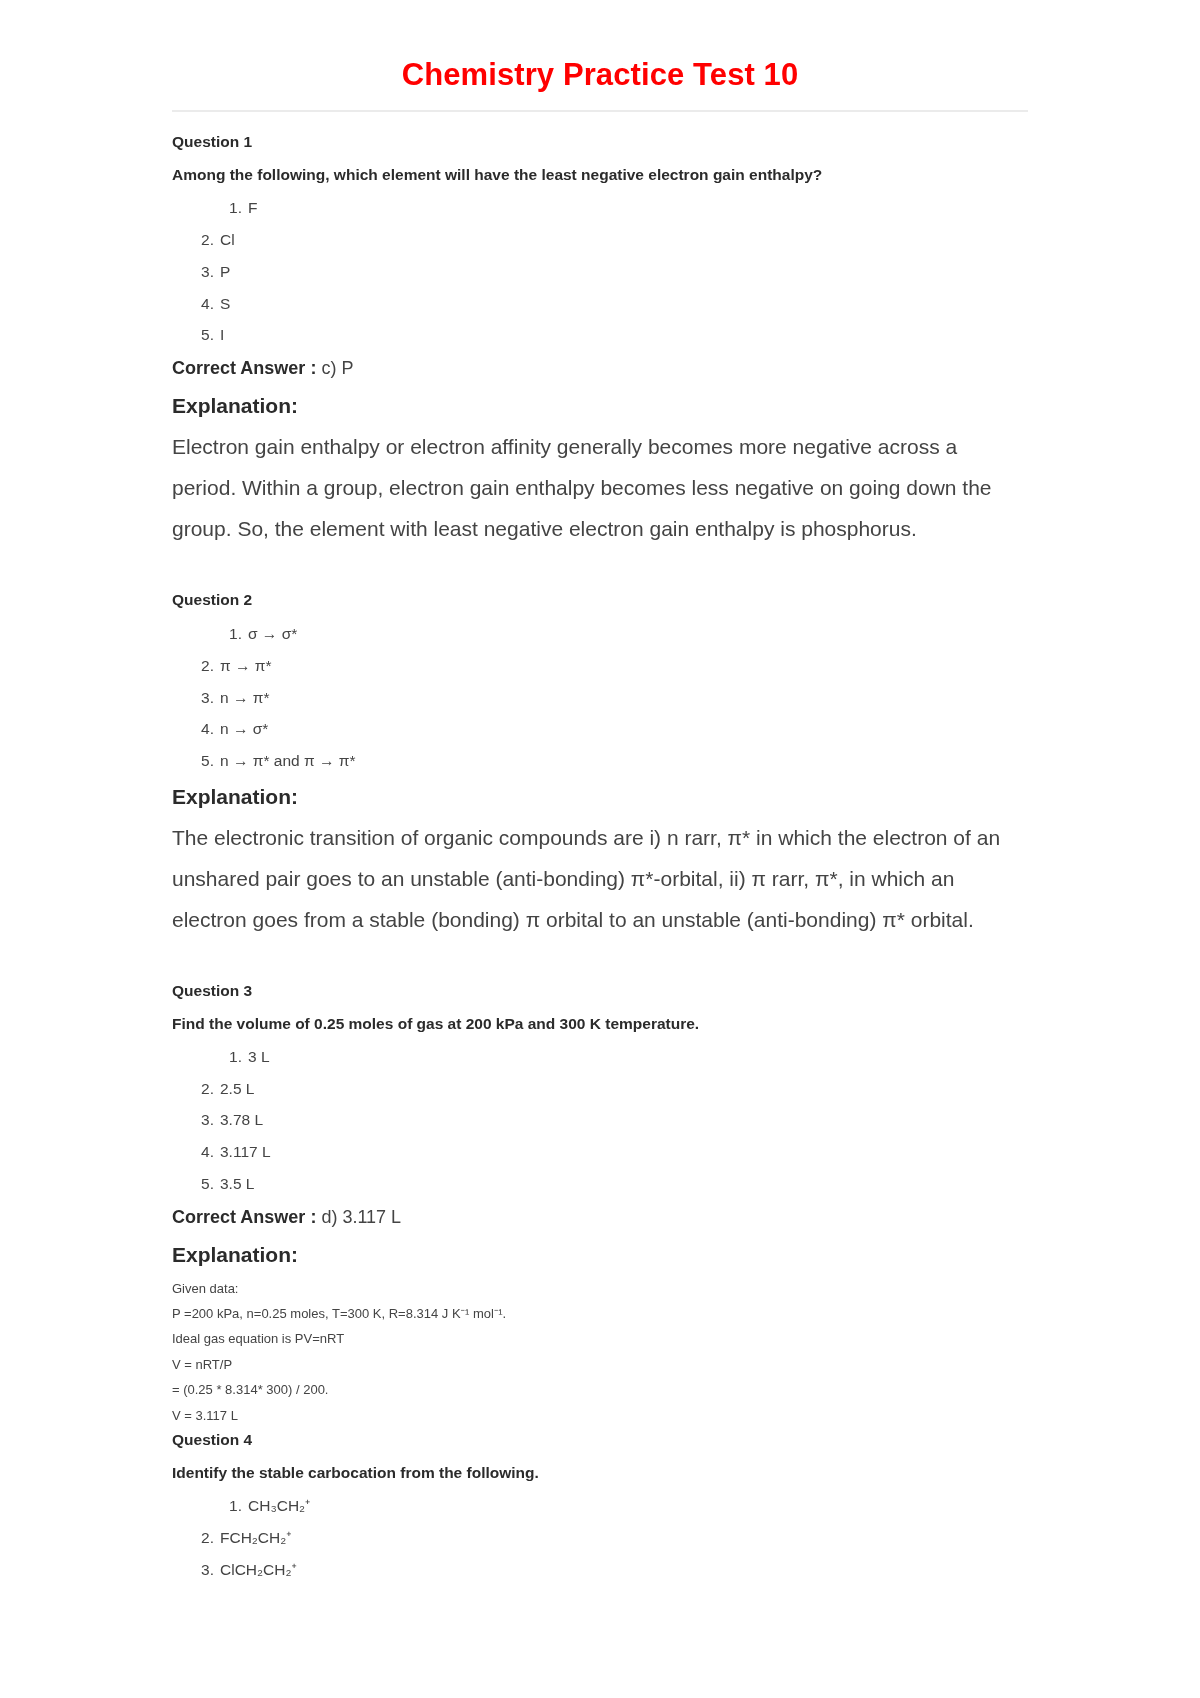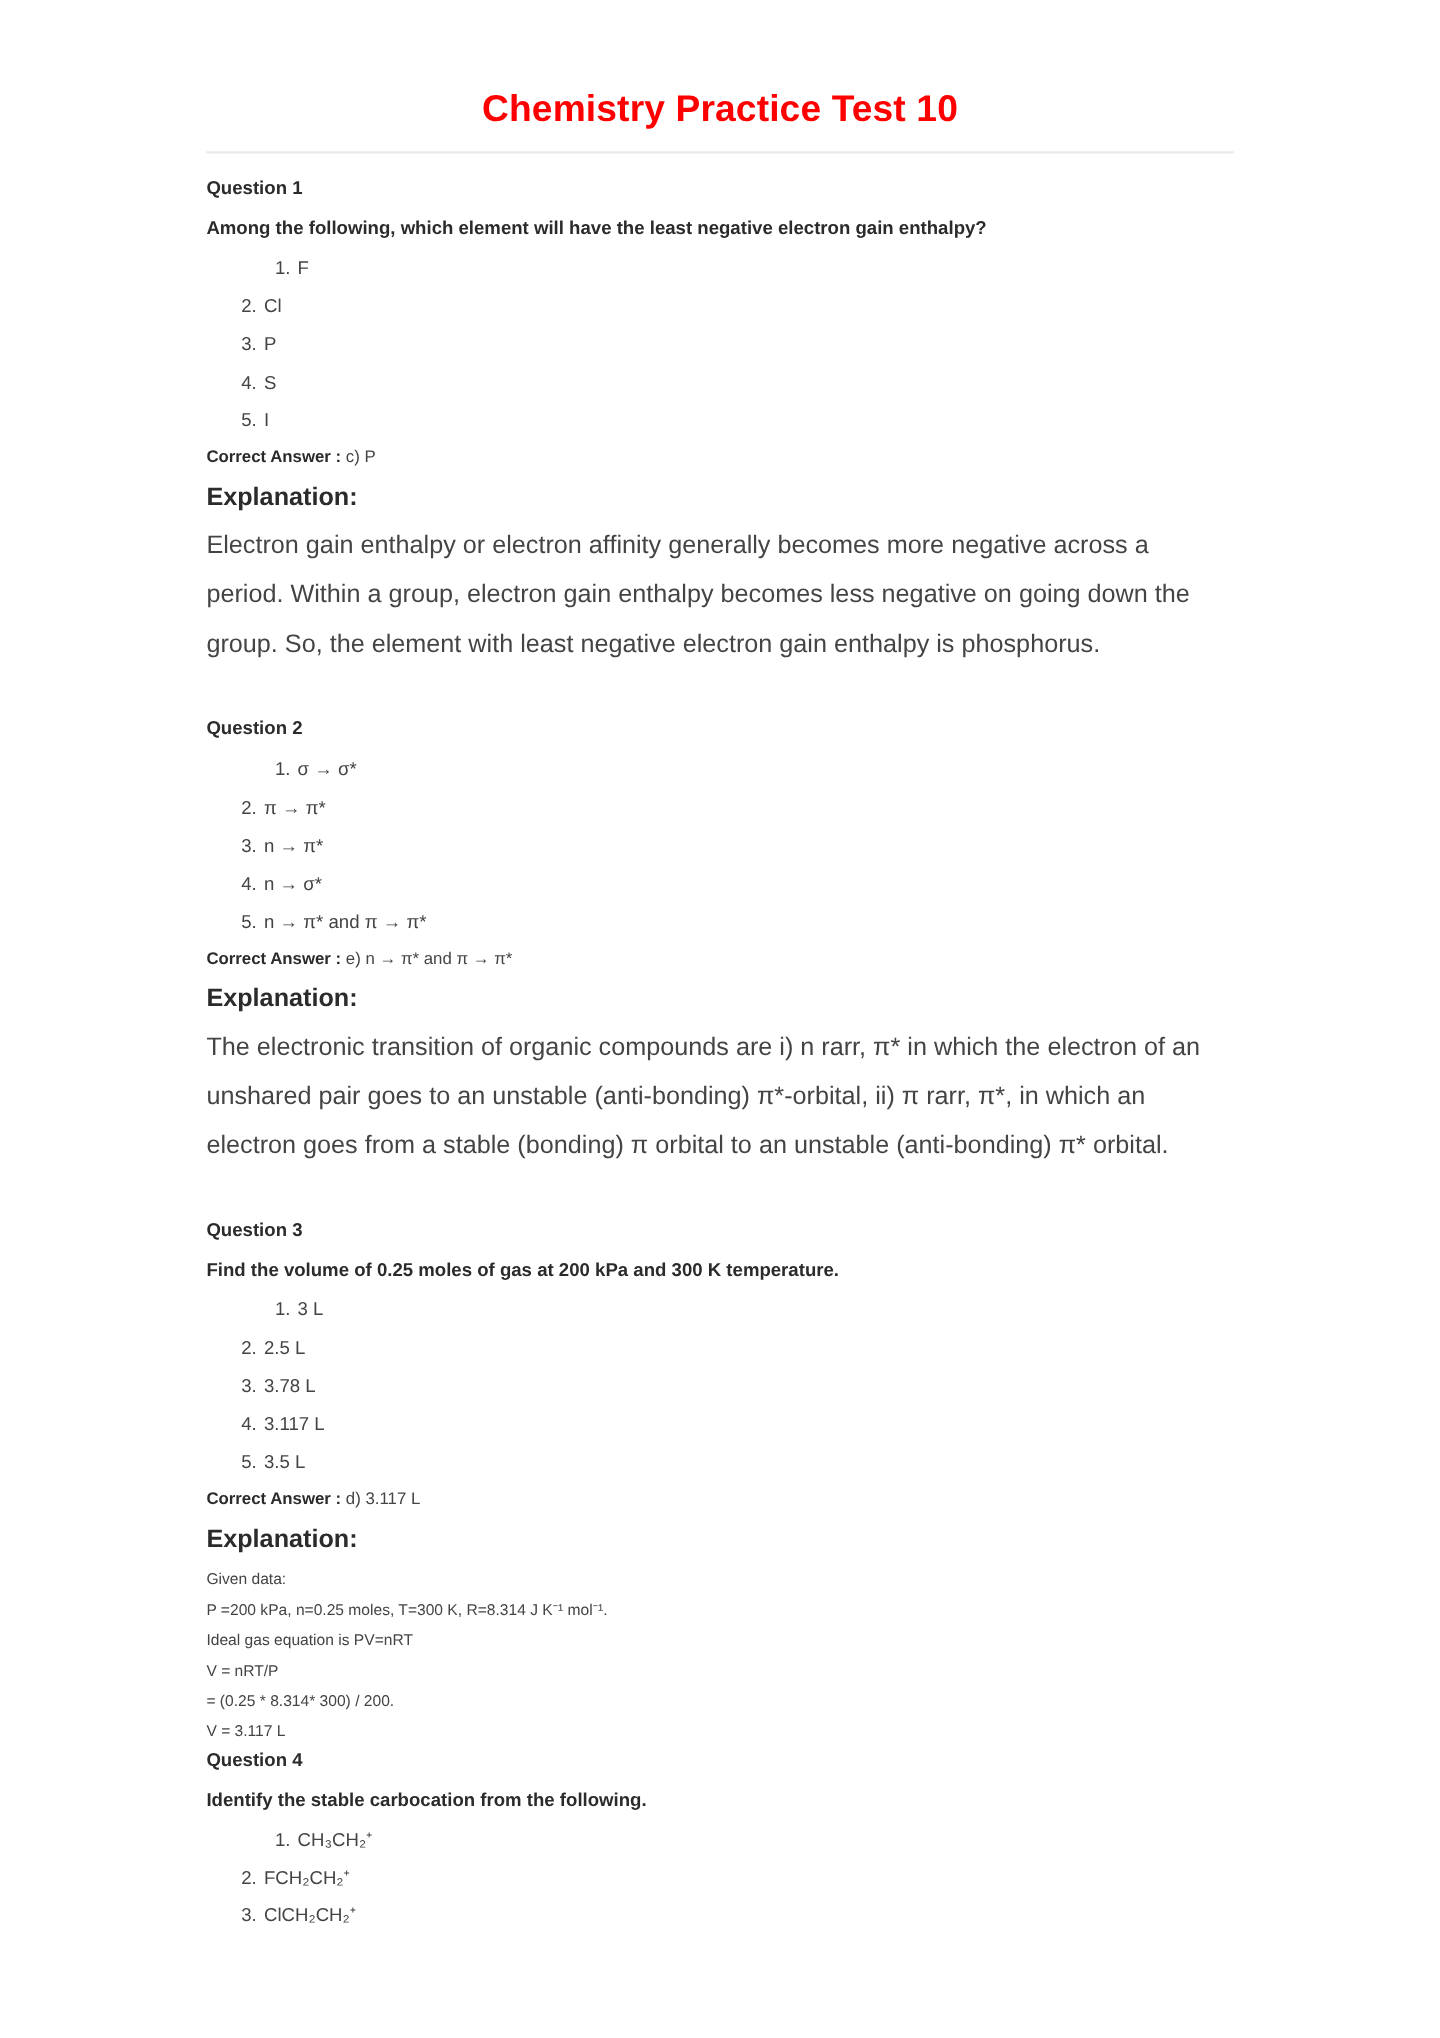--- a/index.html
+++ b/index.html
@@ -12,21 +12,21 @@
     height: 1698px;
     font-family: "Liberation Sans", sans-serif;
     color: #333333;
     overflow: hidden;
   }
   .page {
     position: relative;
     width: 1200px;
     height: 1620px;
     box-sizing: border-box;
-    padding: 16px;
+    padding: 0;
   }
   .doc-title {
     margin: 0;
     padding-top: 56px;
     text-align: center;
     color: #ff0000;
     font-size: 31px;
     font-weight: bold;
     letter-spacing: 0.1px;
     line-height: 1.2;
@@ -83,21 +83,21 @@
     text-align: right;
     color: #444444;
   }
   ol.options li.first {
     padding-left: 76px;
   }
   ol.options li.first .num {
     left: 46px;
   }
   .answer-line {
-    font-size: 14px;
+    font-size: 18px;
     color: #444444;
     line-height: 1.95;
     margin: 0;
   }
   .answer-line .lbl {
     font-weight: bold;
     color: #2b2b2b;
   }
   .explain-label {
     font-size: 21px;
@@ -148,21 +148,20 @@
 
     <div class="q-block">
       <div class="q-label">Question 2</div>
       <ol class="options">
         <li class="first"><span class="num">1.</span><span>σ → σ*</span></li>
         <li><span class="num">2.</span><span>π → π*</span></li>
         <li><span class="num">3.</span><span>n → π*</span></li>
         <li><span class="num">4.</span><span>n → σ*</span></li>
         <li><span class="num">5.</span><span>n → π* and π → π*</span></li>
       </ol>
-      <p class="answer-line"><span class="lbl">Correct Answer :</span> <span>e) n → π* and π → π*</span></p>
       <p class="explain-label">Explanation:</p>
       <p class="explain-text">The electronic transition of organic compounds are i) n rarr, π* in which the electron of an unshared pair goes to an unstable (anti-bonding) π*-orbital, ii) π rarr, π*, in which an electron goes from a stable (bonding) π orbital to an unstable (anti-bonding) π* orbital.</p>
     </div>
 
     <div class="q-block tight">
       <div class="q-label">Question 3</div>
       <div class="q-text">Find the volume of 0.25 moles of gas at 200 kPa and 300 K temperature.</div>
       <ol class="options">
         <li class="first"><span class="num">1.</span><span>3 L</span></li>
         <li><span class="num">2.</span><span>2.5 L</span></li>

